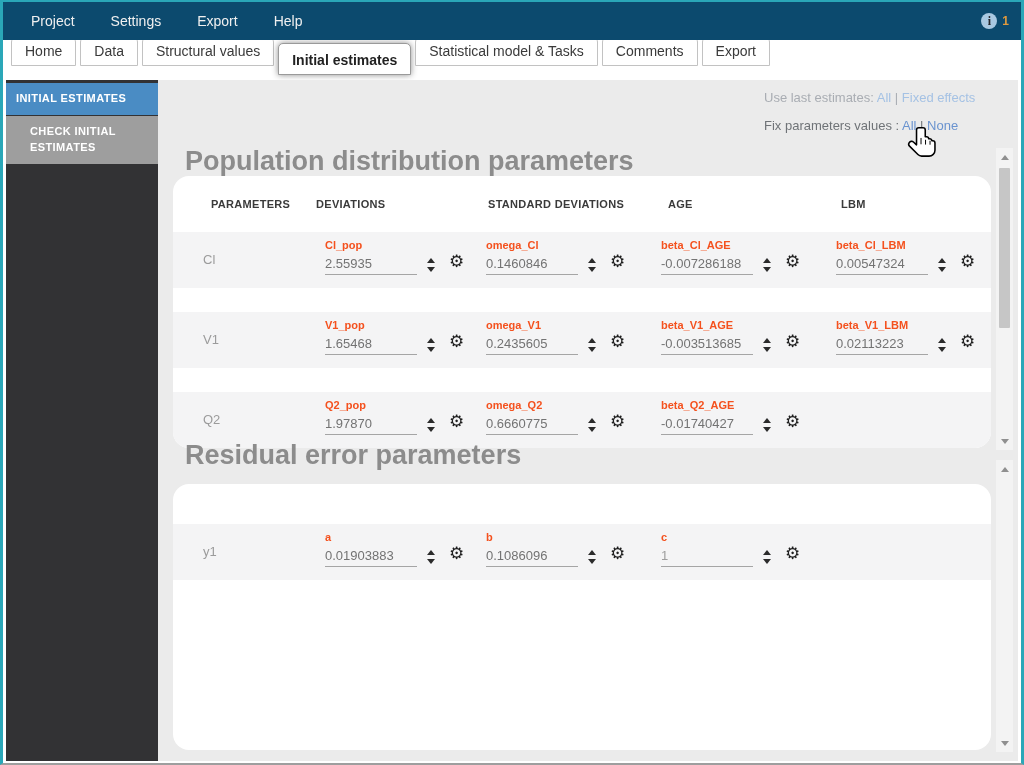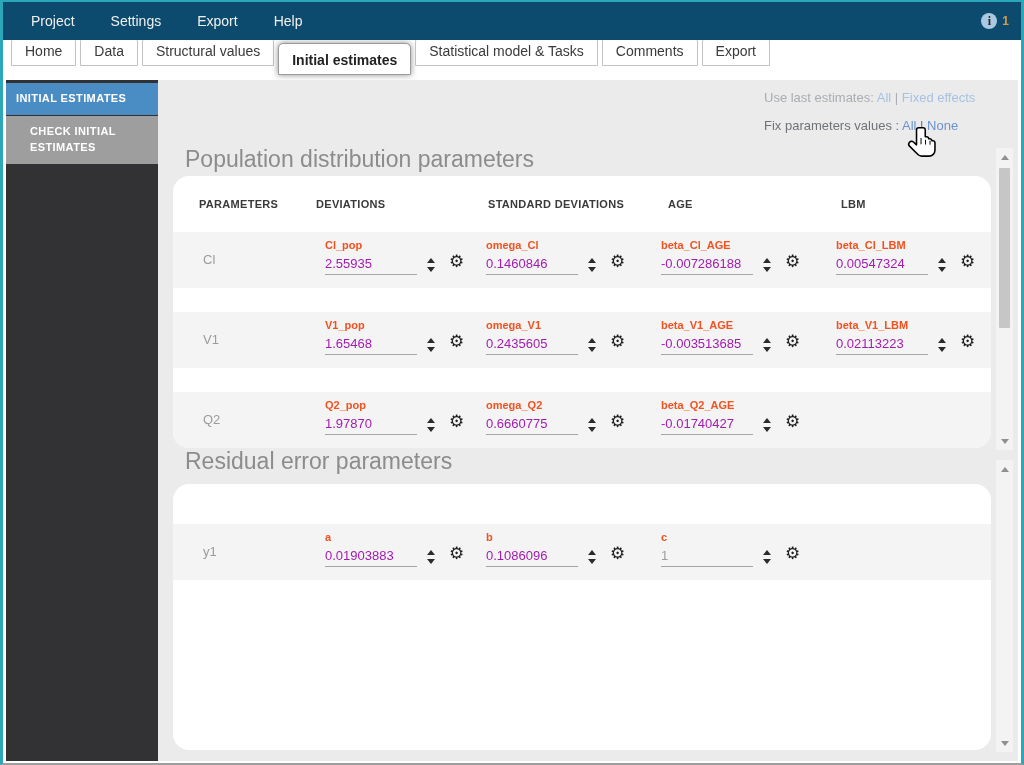--- a/index.html
+++ b/index.html
@@ -35,37 +35,37 @@
 
   .main { flex:1; background:#ebebeb; position:relative; overflow:hidden; }
 
   
   .links-line { position:absolute; left:586px; font-size:13px; white-space:nowrap;margin-left:20px; }
   .line1 { top:10px; color:#a9adb3; }
   .line1 .lnk { color:#a5c2e4; cursor:pointer; }
   .line2 { top:38px; color:#6f7377; }
   .line2 .lnk { color:#6a93cf; cursor:pointer; }
 
-  .sec-title { position:absolute; left:27px; font-size:23px; color:#8c8c8c; }
+  .sec-title { position:absolute; left:27px; font-size:27px; color:#8c8c8c;font-weight:bold; }
   #pop-title { top:66px; }
-  #res-title { top:368px; }
+  #res-title { top:360px; }
 
   .card { position:absolute; left:15px; width:818px; background:#fff; border-radius:16px; overflow:hidden; }
   #pop-card { top:96px; height:272px; }
   #res-card { top:404px; height:266px; }
 
   .col-head { position:absolute; top:22px; font-size:11px; font-weight:bold; color:#3a3a3a; letter-spacing:.3px; }
-  .c0{left:26px} .c1{left:143px} .c2{left:315px} .c3{left:495px} .c4{left:668px}
+  .c0{left:38px} .c1{left:143px} .c2{left:315px} .c3{left:495px} .c4{left:668px}
 
   .row-strip { position:absolute; left:0; right:0; height:56px; background:#f4f4f5; }
   .param-name { position:absolute; left:30px; top:20px; font-size:13px; color:#9b9b9b; }
   .cell { position:absolute; top:0; width:170px; height:56px; }
   .cell0{left:152px} .cell1{left:313px} .cell2{left:488px} .cell3{left:663px}
   .cell-label { position:absolute; left:0; top:7px; font-size:11px; font-weight:bold; color:#f4511e; }
-  .value-input { position:absolute; left:0; top:24px; width:92px; font-size:13px; color:#a21caf;
+  .value-input { position:absolute; left:0; top:24px; width:92px; font-size:13px; color:#737373;
                  border-bottom:1px solid #a5a5a5; padding-bottom:3px; cursor:text; }
   .value-input.disabled { color:#9e9e9e; }
   .spinner { position:absolute; left:102px; top:26px; cursor:pointer; }
   .tri-up { display:block; width:0; height:0; border-left:4px solid transparent;
             border-right:4px solid transparent; border-bottom:5px solid #2b2b2b; }
   .tri-down { display:block; width:0; height:0; border-left:4px solid transparent;
               border-right:4px solid transparent; border-top:5px solid #2b2b2b; margin-top:4px; }
   .gear { position:absolute; left:124px; top:21px; font-size:17px; color:#1f1f1f; cursor:pointer;
           font-family:"DejaVu Sans", sans-serif; line-height:1; }
 

